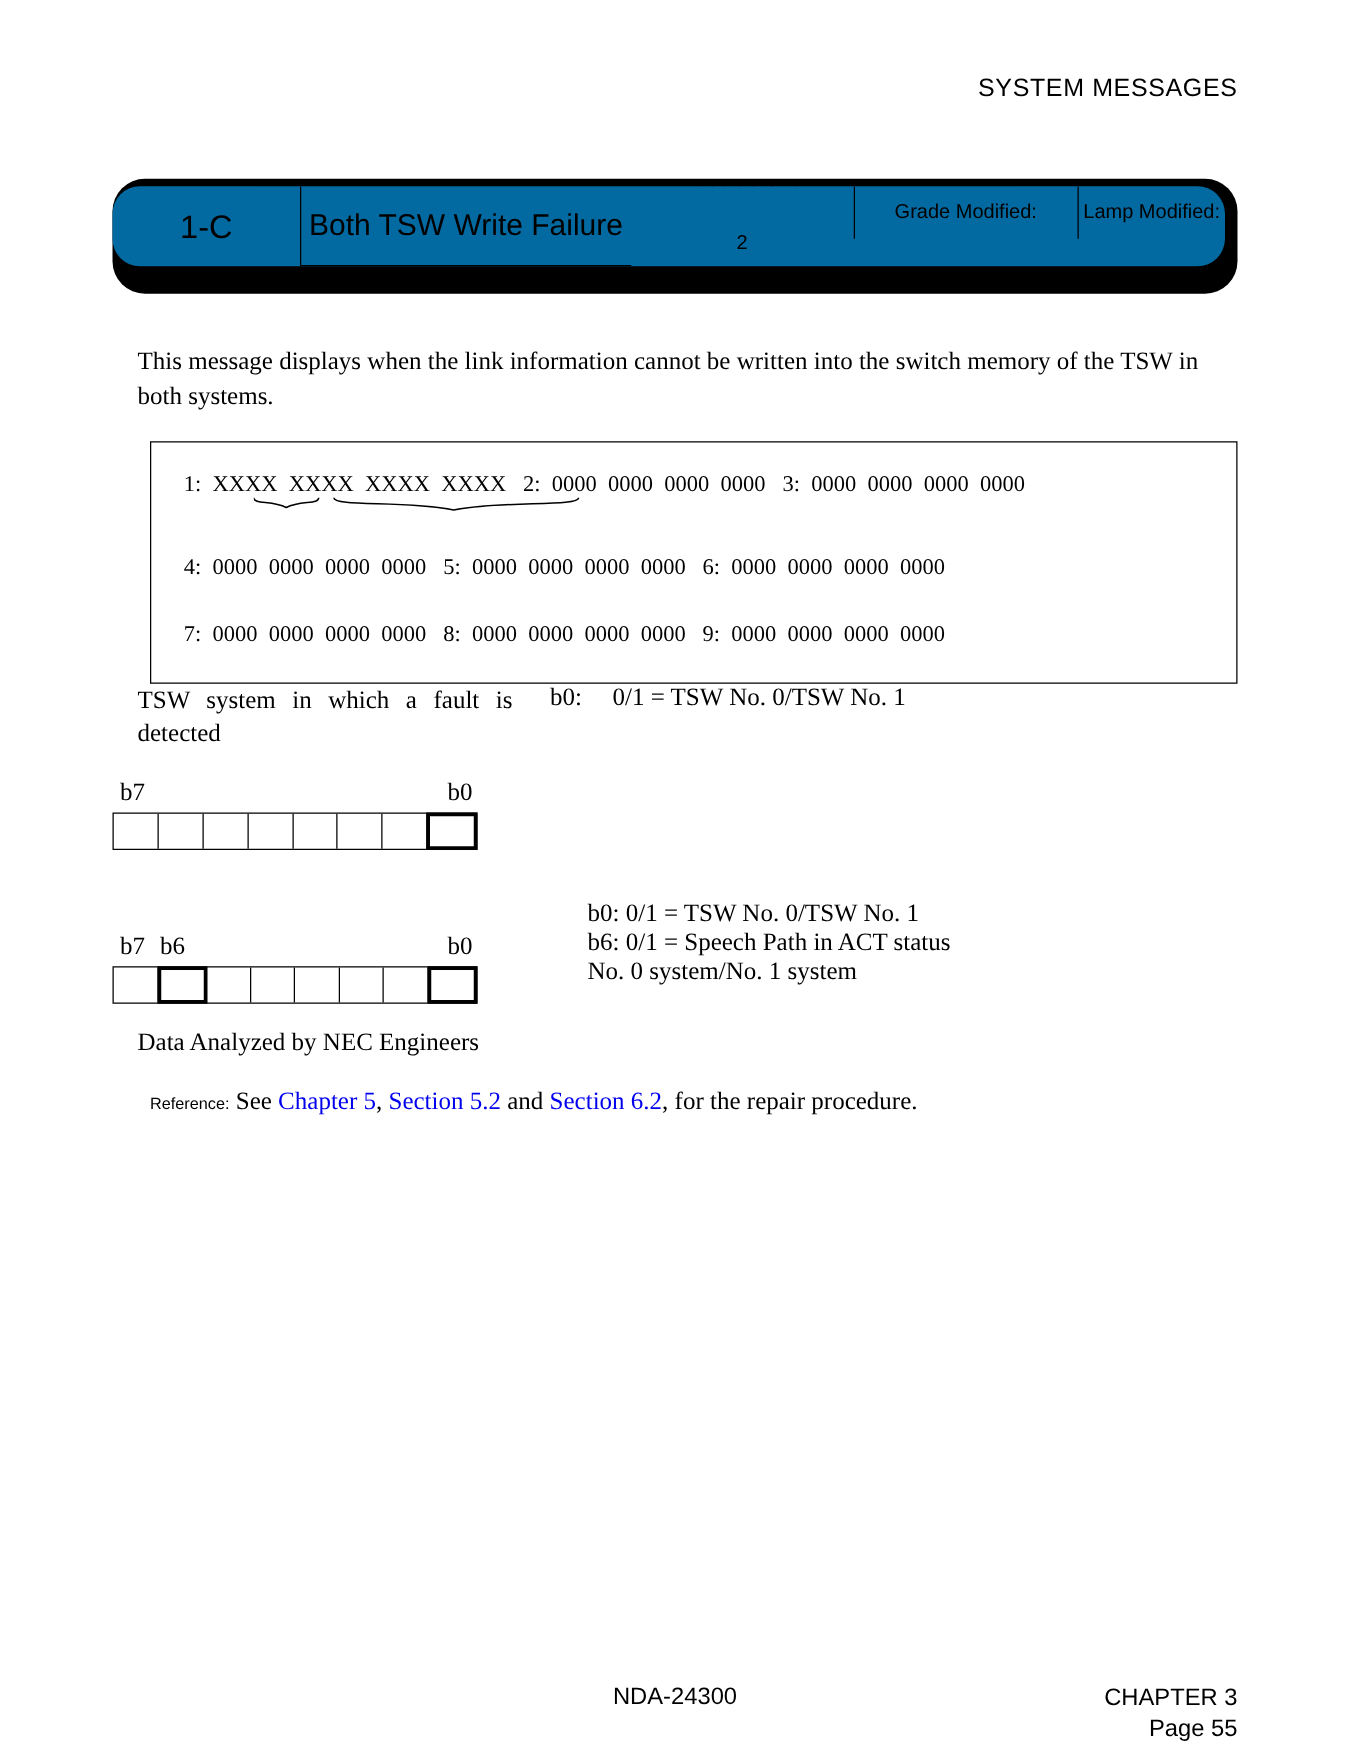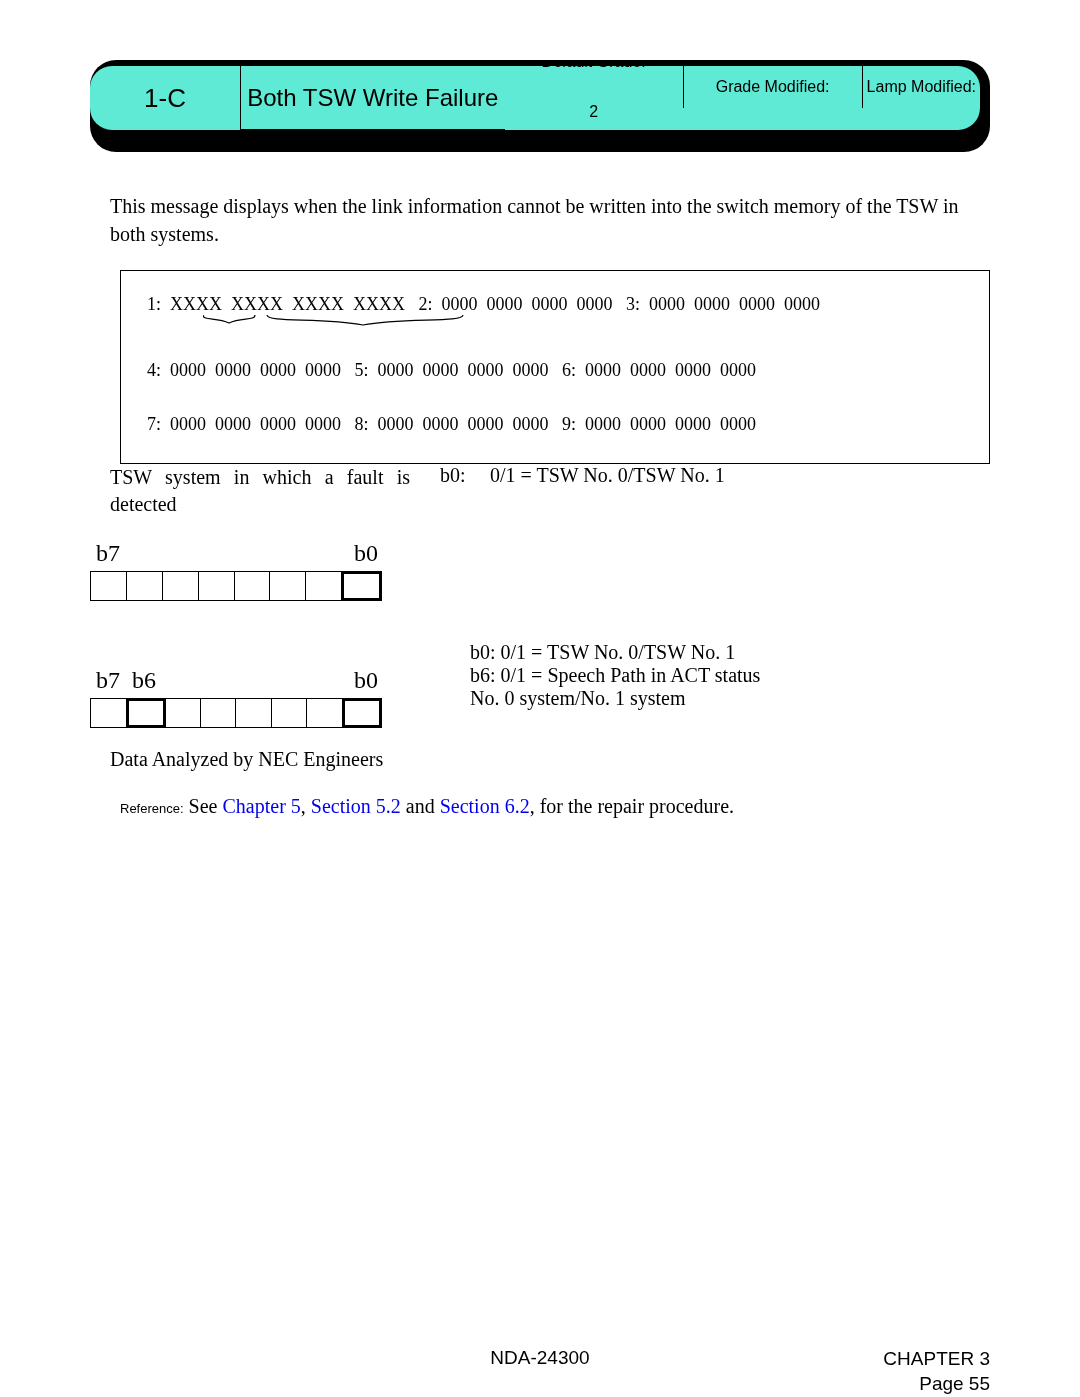--- a/index.html
+++ b/index.html
@@ -35,21 +35,21 @@
     position: absolute;
     left: 0; right: 0; top: 0;
     height: 92px;
     background: #000;
     border-radius: 26px;
   }
   .tb-front {
     position: absolute;
     left: 0; right: 10px; top: 6px;
     height: 64px;
-    background: #5eead4;
+    background: #0369a1;
     border-radius: 22px;
     display: flex;
     flex-direction: row;
     overflow: hidden;
   }
   .tb-code {
     width: 150px;
     display: flex;
     align-items: center;
     justify-content: center;
@@ -137,21 +137,21 @@
   .mid-right .pair .v { flex: 1; }
 
   
   .bit-area {
     margin-top: 22px;
     margin-bottom: 36px;
   }
   .bit-labels {
     display: flex;
     width: 292px;
-    font-size: 24px;
+    font-size: 20px;
     margin-bottom: 4px;
   }
   .bit-labels .l7 { flex: 0 0 auto; padding-left: 6px; }
   .bit-labels .l6 { flex: 0 0 auto; padding-left: 12px; }
   .bit-labels .sp { flex: 1; }
   .bit-labels .l0 { flex: 0 0 auto; padding-right: 4px; }
   .bit-row {
     display: flex;
     width: 292px;
     height: 30px;
@@ -221,20 +221,21 @@
     right: 0;
     text-align: right;
     line-height: 1.3;
   }
 </style>
 </head>
 <body>
 
 <div class="page">
 
+  <div class="sys-msg">SYSTEM MESSAGES</div>
 
   <div class="title-block">
     <div class="tb-back"></div>
     <div class="tb-front">
       <div class="tb-code">1-C</div>
       <div class="tb-right">
         <div class="tb-title">Both TSW Write Failure</div>
         <div class="tb-meta">
           <div class="tb-m2">
             <span>Default Grade:</span>

